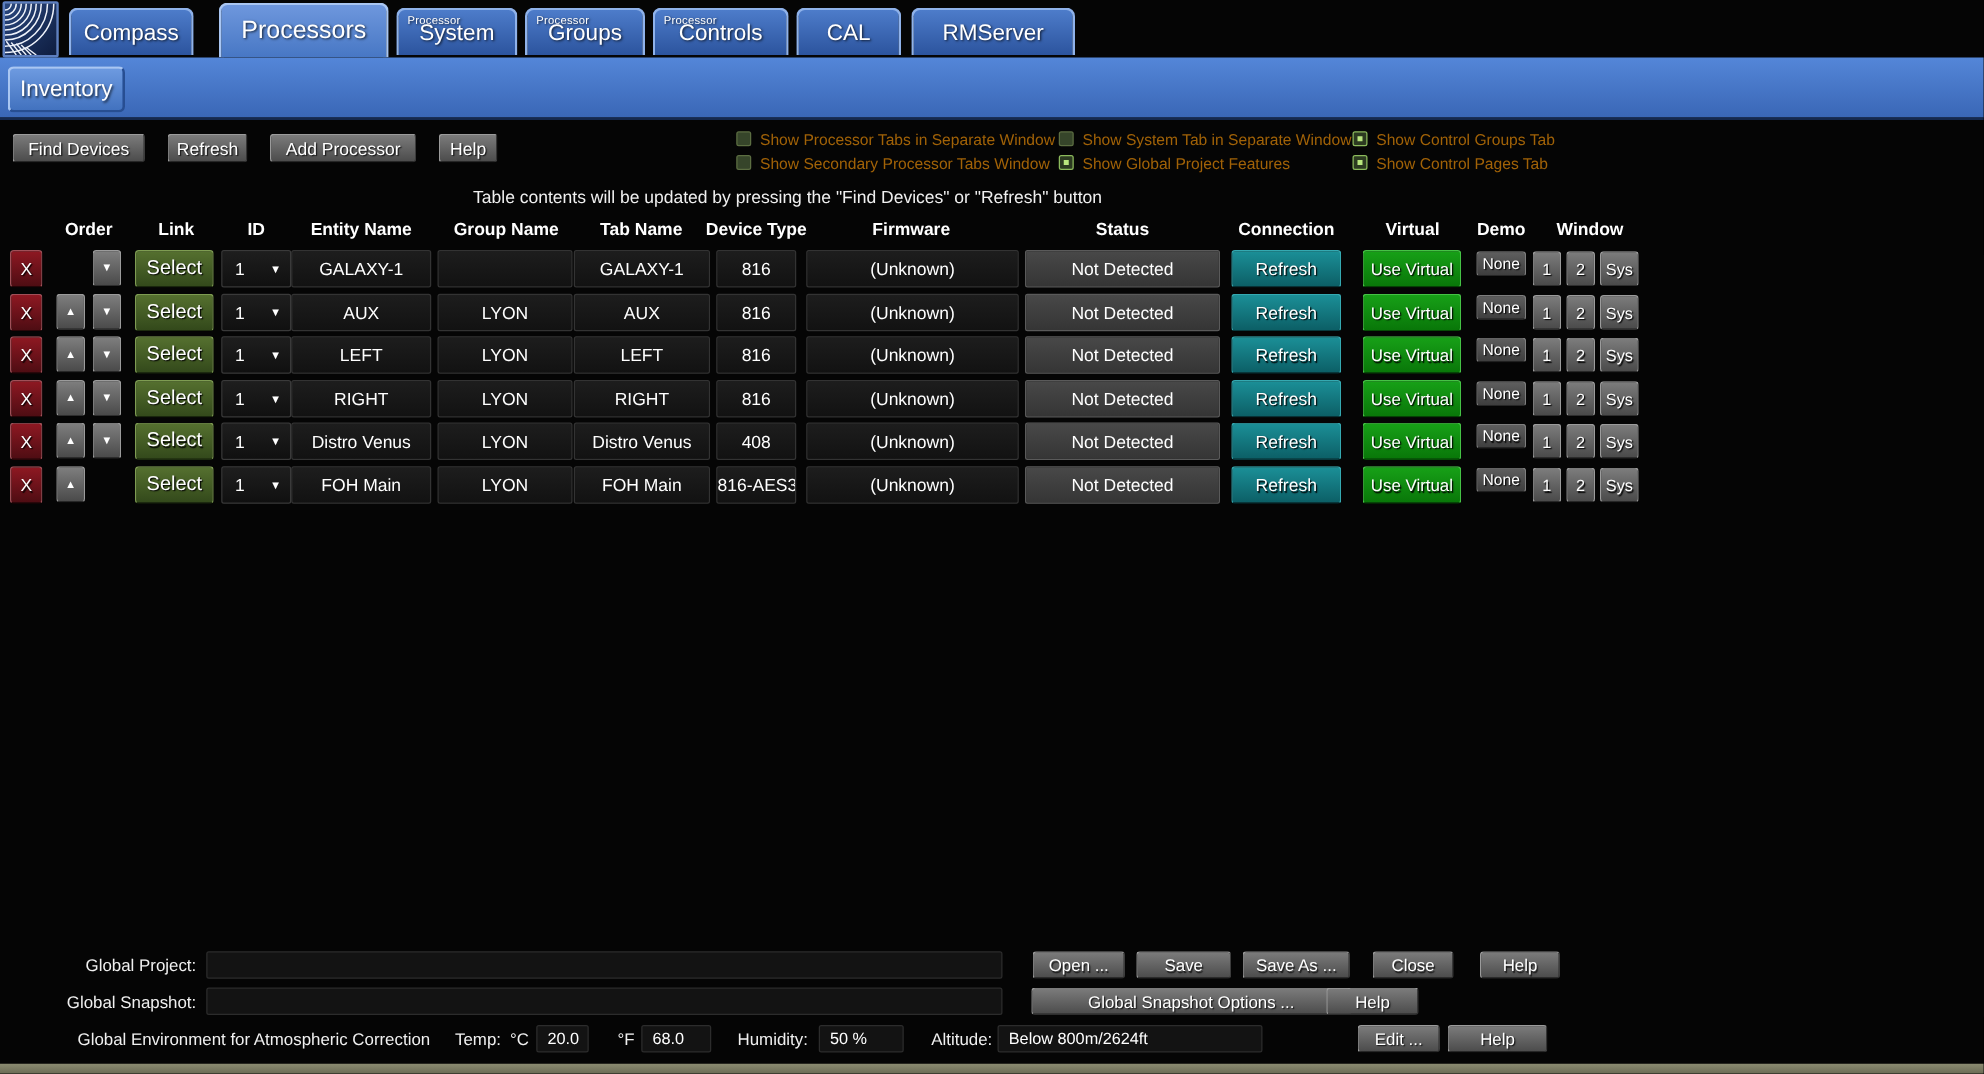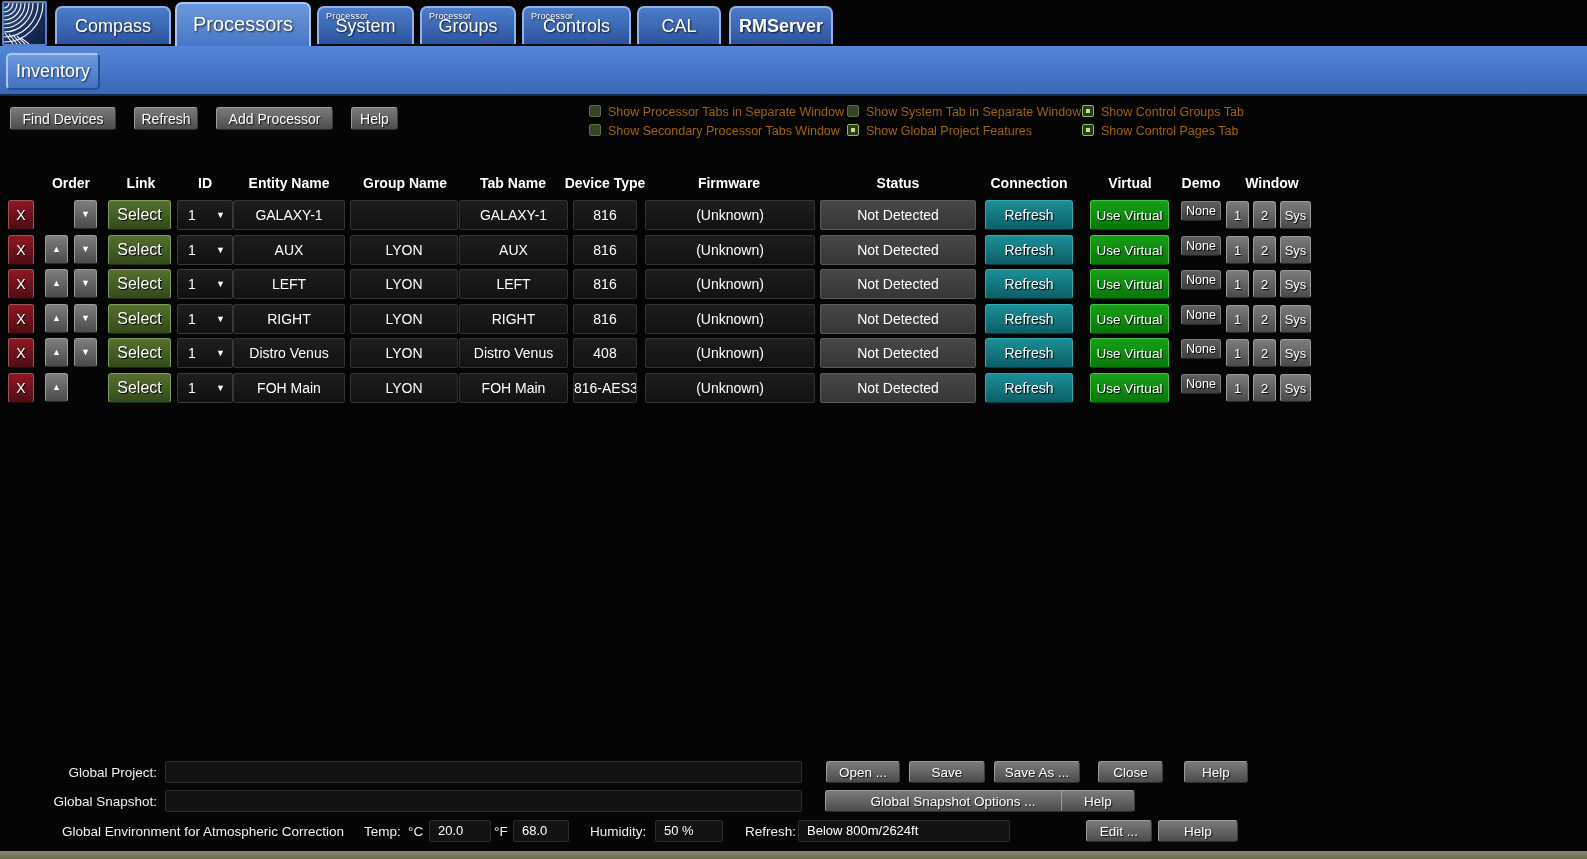--- a/index.html
+++ b/index.html
@@ -102,42 +102,42 @@
         <g stroke="#eef2fa" stroke-width="1.1">
           <line x1="1" y1="30" x2="9" y2="41"></line>
             <line x1="5" y1="31" x2="13" y2="41"></line>
           <line x1="9" y1="32" x2="17" y2="41"></line>
             <line x1="13" y1="33" x2="21" y2="41"></line>
           <line x1="17" y1="35" x2="25" y2="41"></line>
         </g>
       </svg>
     </div>
 
-    <div class="tab" style="left:55px; top:6px; width:116px; height:38px;">
+    <div class="tab" style="left:55px; top:6px; width:100px; height:38px;">
       <span class="main">Compass</span>
     </div>
     <div class="tab selected" style="left:175px; top:2px; width:136px; height:44px;">
       <span class="main">Processors</span>
     </div>
     <div class="tab" style="left:317px; top:6px; width:97px; height:38px;">
       <span class="sub">Processor</span>
       <span class="main">System</span>
     </div>
     <div class="tab" style="left:420px; top:6px; width:96px; height:38px;">
       <span class="sub">Processor</span>
       <span class="main">Groups</span>
     </div>
     <div class="tab" style="left:522px; top:6px; width:109px; height:38px;">
       <span class="sub">Processor</span>
       <span class="main">Controls</span>
     </div>
     <div class="tab" style="left:637px; top:6px; width:84px; height:38px;">
       <span class="main">CAL</span>
     </div>
-    <div class="tab" style="left:729px; top:6px; width:104px; height:38px;font-weight:bold;">
+    <div class="tab" style="left:729px; top:6px; width:131px; height:38px;">
       <span class="main">RMServer</span>
     </div>
   </div>
 
   <div id="subnav">
     <div class="subtab">Inventory</div>
   </div>
 
   <button class="btn abs" style="left:10px; top:107px; width:106px; height:23px;">Find Devices</button>
   <button class="btn abs" style="left:134px; top:107px; width:64px; height:23px;">Refresh</button>
@@ -152,20 +152,21 @@
   <span class="cb" style="left:847px; top:105px;"></span>
   <span class="optlabel" style="left:866px; top:105px;">Show System Tab in Separate Window</span>
   <span class="cb checked" style="left:847px; top:124px;"></span>
   <span class="optlabel" style="left:866px; top:124px;">Show Global Project Features</span>
 
   <span class="cb checked" style="left:1082px; top:105px;"></span>
   <span class="optlabel" style="left:1101px; top:105px;">Show Control Groups Tab</span>
   <span class="cb checked" style="left:1082px; top:124px;"></span>
   <span class="optlabel" style="left:1101px; top:124px;">Show Control Pages Tab</span>
 
+  <div id="notice">Table contents will be updated by pressing the "Find Devices" or "Refresh" button</div>
 
   <span class="th" style="left:71px;">Order</span>
   <span class="th" style="left:141px;">Link</span>
   <span class="th" style="left:205px;">ID</span>
   <span class="th" style="left:289px;">Entity Name</span>
   <span class="th" style="left:405px;">Group Name</span>
   <span class="th" style="left:513px;">Tab Name</span>
   <span class="th" style="left:605px;">Device Type</span>
   <span class="th" style="left:729px;">Firmware</span>
   <span class="th" style="left:898px;">Status</span>
@@ -318,24 +319,24 @@
   <button class="btn fbtn" style="left:1184px; top:761px; width:64px;">Help</button>
 
   <span class="flabel" style="left:0; top:794px; width:157px; text-align:right;">Global Snapshot:</span>
   <div class="ffield" style="left:165px; top:790px; width:637px;"></div>
   <button class="btn fbtn" style="left:825px; top:790px; width:256px;">Global Snapshot Options ...</button>
   <button class="btn fbtn" style="left:1061px; top:790px; width:74px;">Help</button>
 
   <span class="flabel" style="left:62px; top:824px;">Global Environment for Atmospheric Correction</span>
   <span class="flabel" style="left:364px; top:824px;">Temp:</span>
   <span class="flabel" style="left:408px; top:824px;">°C</span>
-  <div class="ffield" style="left:429px; top:820px; width:62px;">20.0</div>
+  <div class="ffield" style="left:429px; top:820px; width:42px;">20.0</div>
   <span class="flabel" style="left:494px; top:824px;">°F</span>
   <div class="ffield" style="left:513px; top:820px; width:56px;">68.0</div>
   <span class="flabel" style="left:590px; top:824px;">Humidity:</span>
   <div class="ffield" style="left:655px; top:820px; width:68px;">50 %</div>
-  <span class="flabel" style="left:745px; top:824px;">Refresh:</span>
+  <span class="flabel" style="left:745px; top:824px;">Altitude:</span>
   <div class="ffield" style="left:798px; top:820px; width:212px;">Below 800m/2624ft</div>
   <button class="btn fbtn" style="left:1086px; top:820px; width:66px;">Edit ...</button>
   <button class="btn fbtn" style="left:1158px; top:820px; width:80px;">Help</button>
 
   <div id="stripe"></div>
 </div>
 
 </body></html>

